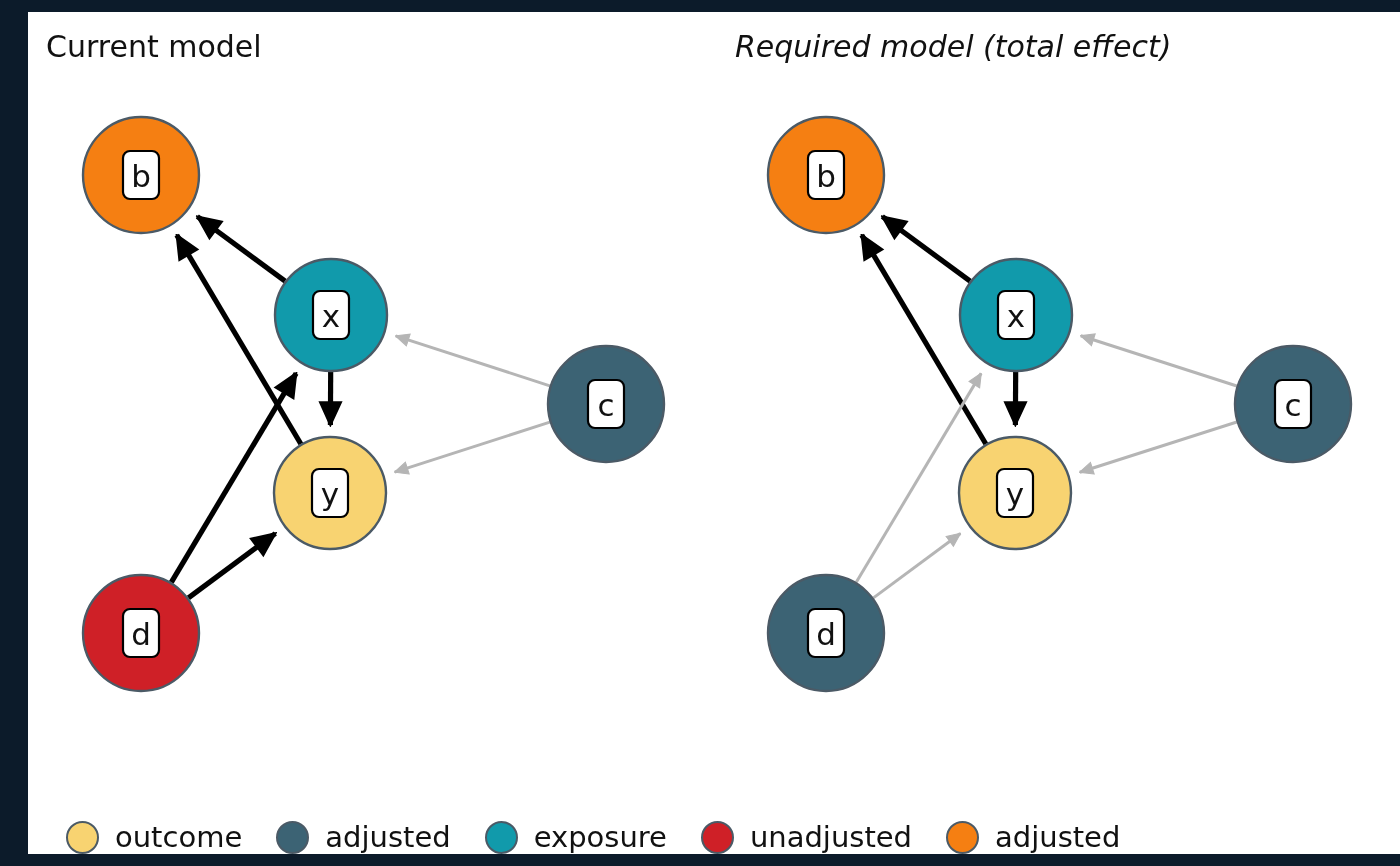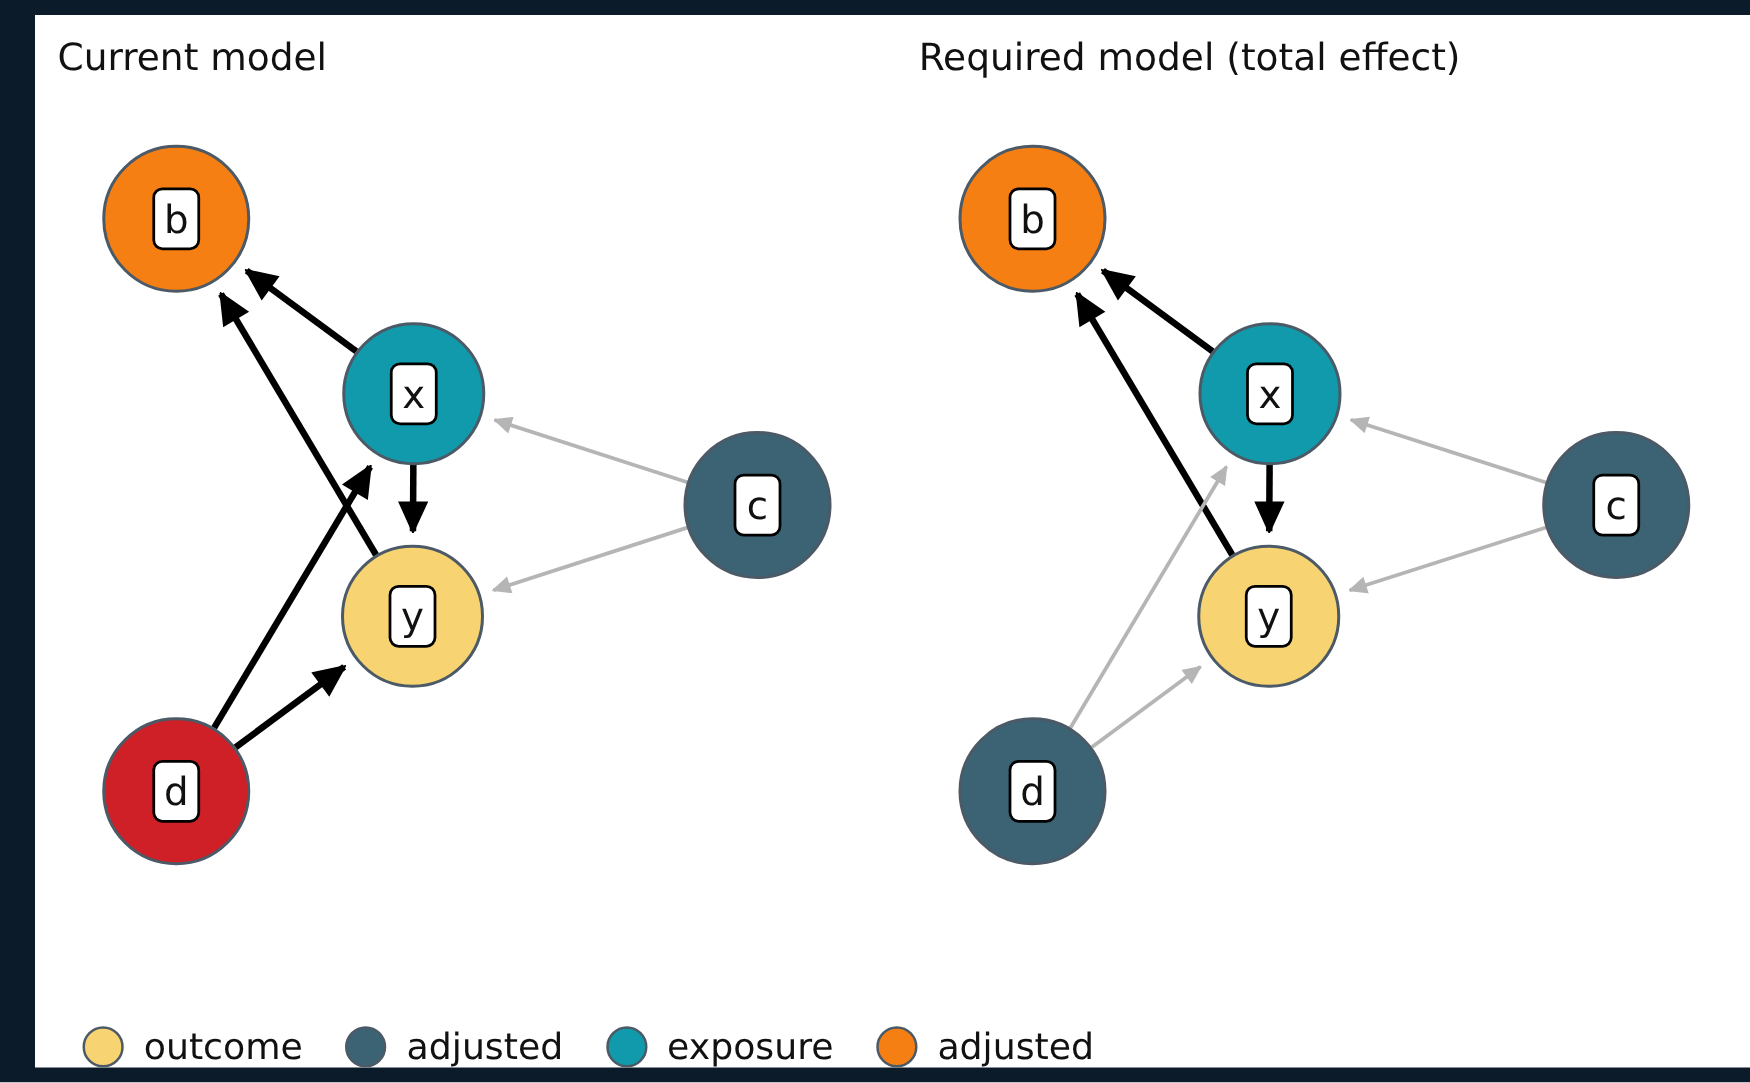--- a/index.html
+++ b/index.html
@@ -26,21 +26,21 @@
   .panel-title {
     position: absolute;
     font-size: 30px;
     font-weight: 400;
     color: #111111;
     letter-spacing: 0px;
     white-space: nowrap;
     font-family: "DejaVu Sans", sans-serif;
   }
   #title-left  { left: 18px;  top: 17px; }
-  #title-right { left: 707px; top: 17px; }
+  #title-right { left: 707px; top: 17px; font-style: italic; }
 
   svg.graph {
     position: absolute;
     left: 0; top: 0;
     width: 1376px; height: 842px;
     overflow: visible;
   }
 
   .node-label-box {
     fill: #ffffff;
@@ -183,19 +183,23 @@
         </div>
         <div class="legend-item">
           <span class="legend-swatch" style="background: rgb(60, 99, 116);"></span>
           <span class="legend-label">adjusted</span>
         </div>
         <div class="legend-item">
           <span class="legend-swatch" style="background: rgb(17, 154, 171);"></span>
           <span class="legend-label">exposure</span>
         </div>
         <div class="legend-item">
+          <span class="legend-swatch" style="background: rgb(207, 32, 39);"></span>
+          <span class="legend-label">unadjusted</span>
+        </div>
+        <div class="legend-item">
           <span class="legend-swatch" style="background: rgb(245, 127, 18);"></span>
           <span class="legend-label">adjusted</span>
         </div>
       </div>
 
   </div>
 </div>
 
 </body></html>

